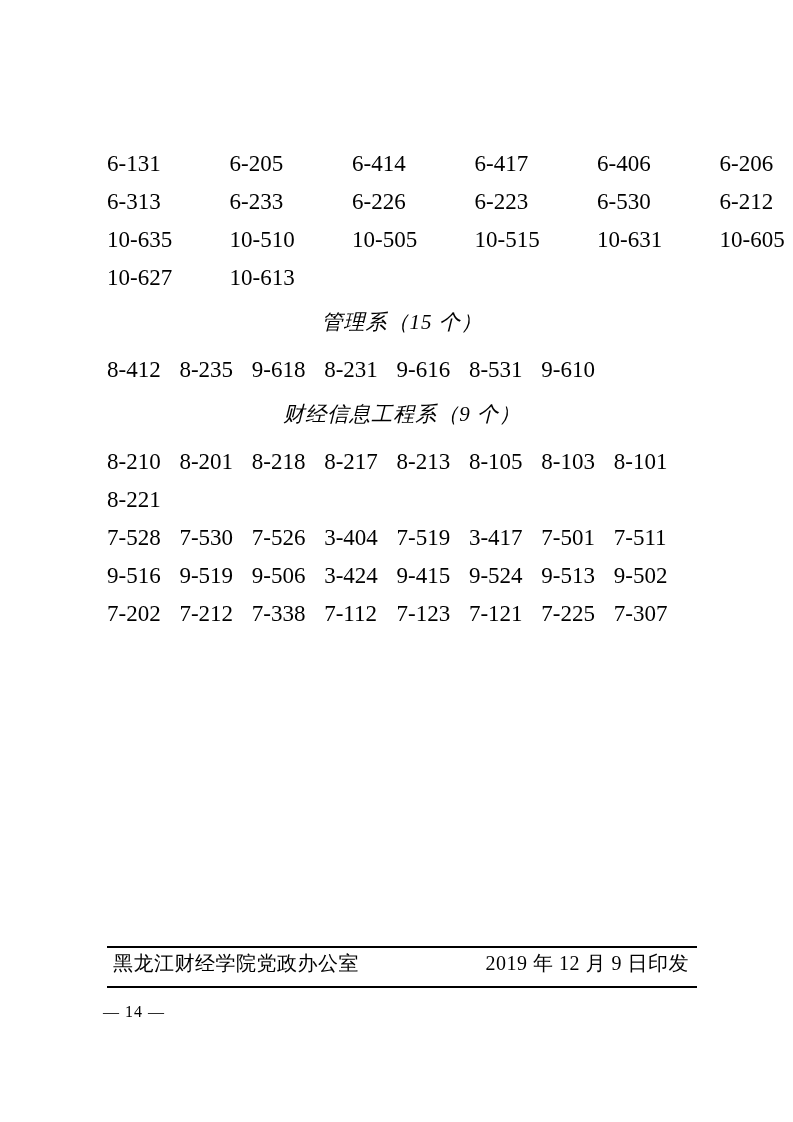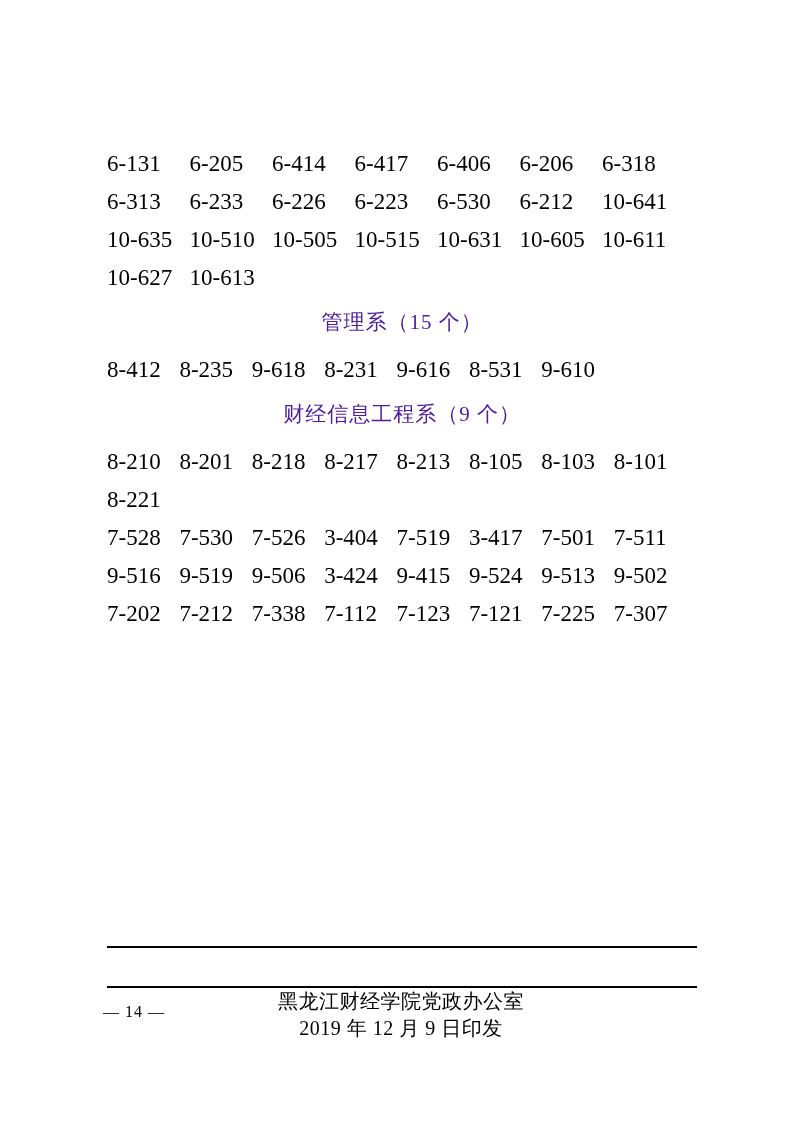--- a/index.html
+++ b/index.html
@@ -20,61 +20,61 @@
     position: absolute;
     left: 107px;
     top: 144px;
     width: 590px;
   }
   .row {
     height: 38px;
     display: grid;
     align-items: center;
   }
-  .grid7 { grid-template-columns: repeat(7, 82.5px); }
+  .grid7 { grid-template-columns: repeat(7, 82.5px); gap: 40px; }
   .grid8 { grid-template-columns: repeat(8, 72.4px); }
   .cell {
     font-size: 23px;
     line-height: 1;
     white-space: nowrap;
     color: #000000;
   }
   .heading {
     height: 38px;
     margin: 7px 0 9px 0;
     display: flex;
     align-items: center;
     justify-content: center;
     font-size: 21px;
     letter-spacing: 1px;
-    color: #4c1d95;
+    color: #000000;
+    font-style: italic;
   }
   .footer-rule {
     position: absolute;
     left: 107px;
     width: 590px;
     height: 2px;
     background: #000000;
   }
   .footer-rule.top { top: 946px; }
   .footer-rule.bottom { top: 986px; }
   .footer-row {
     position: absolute;
     left: 107px;
-    top: 988px;
+    top: 944px;
     width: 590px;
     height: 38px;
     display: flex;
     align-items: center;
     justify-content: space-between;
     box-sizing: border-box;
     padding: 0 8px 0 6px;
     font-size: 20px;
     letter-spacing: 0.5px;
-    flex-direction: column;
   }
   .page-number {
     position: absolute;
     left: 103px;
     top: 1003px;
     font-size: 16px;
     letter-spacing: 1px;
   }
 </style>
 </head>

